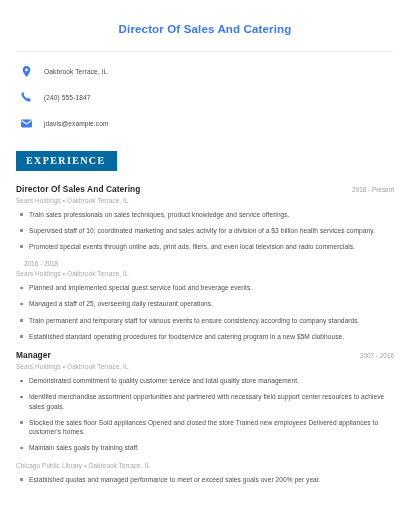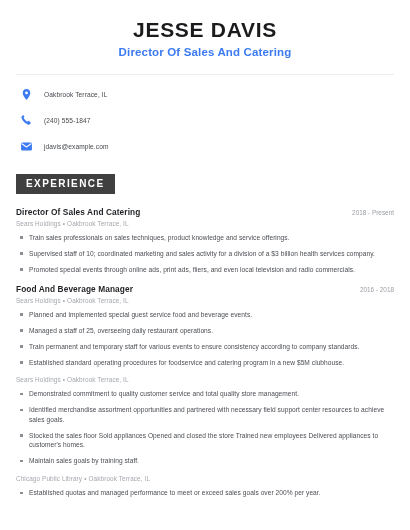--- a/index.html
+++ b/index.html
@@ -76,27 +76,28 @@
     letter-spacing: 0.1px;
     white-space: nowrap;
   }
 
   
   .section {
     margin-top: 18px;
   }
   .section-badge {
     display: inline-block;
-    background: #404040;
+    background: #0369a1;
     color: #ffffff;
     font-size: 10px;
     font-weight: bold;
     letter-spacing: 1.4px;
     padding: 5px 11px 5px 10px;
     line-height: 1;
+    font-family: Liberation Serif, serif;
   }
 
   
   .jobs { margin-top: 13px; }
   .job { margin-bottom: 9px; }
   .job-head {
     display: flex;
     align-items: baseline;
     justify-content: space-between;
   }
@@ -144,21 +145,20 @@
     height: 2.5px;
     background: #8a8e94;
   }
 </style>
 </head>
 <body>
 
 <div class="page">
 
   <div class="header">
-    <div class="full-name">JESSE DAVIS</div>
     <div class="job-title">Director Of Sales And Catering</div>
   </div>
 
   <div class="divider"></div>
 
   <div class="contact-list">
 
     <div class="contact-row">
       <span class="contact-icon">
         <svg width="13" height="13" viewBox="0 0 24 24" aria-hidden="true">
@@ -205,35 +205,38 @@
         </div>
         <ul class="bullets">
           <li class="bullet">Train sales professionals on sales techniques, product knowledge and service offerings.</li>
           <li class="bullet">Supervised staff of 10; coordinated marketing and sales activity for a division of a $3 billion health services company.</li>
           <li class="bullet">Promoted special events through online ads, print ads, fliers, and even local television and radio commercials.</li>
         </ul>
       </div>
 
       <div class="job">
         <div class="job-head">
-          <span class="job-position">Food And Beverage Manager</span>
           <span class="job-dates">2016 - 2018</span>
         </div>
         <div class="job-company">
           <span>Sears Holdings</span><span class="sep">•</span><span>Oakbrook Terrace, IL</span>
         </div>
         <ul class="bullets">
           <li class="bullet">Planned and implemented special guest service food and beverage events.</li>
           <li class="bullet">Managed a staff of 25, overseeing daily restaurant operations.</li>
           <li class="bullet">Train permanent and temporary staff for various events to ensure consistency according to company standards.</li>
           <li class="bullet">Established standard operating procedures for foodservice and catering program in a new $5M clubhouse.</li>
         </ul>
       </div>
 
       <div class="job">
+        <div class="job-head">
+          <span class="job-position">Manager</span>
+          <span class="job-dates">2007 - 2016</span>
+        </div>
         <div class="job-company">
           <span>Sears Holdings</span><span class="sep">•</span><span>Oakbrook Terrace, IL</span>
         </div>
         <ul class="bullets">
           <li class="bullet">Demonstrated commitment to quality customer service and total quality store management.</li>
           <li class="bullet">Identified merchandise assortment opportunities and partnered with necessary field support center resources to achieve sales goals.</li>
           <li class="bullet">Stocked the sales floor Sold appliances Opened and closed the store Trained new employees Delivered appliances to customer's homes.</li>
           <li class="bullet">Maintain sales goals by training staff.</li>
         </ul>
       </div>

